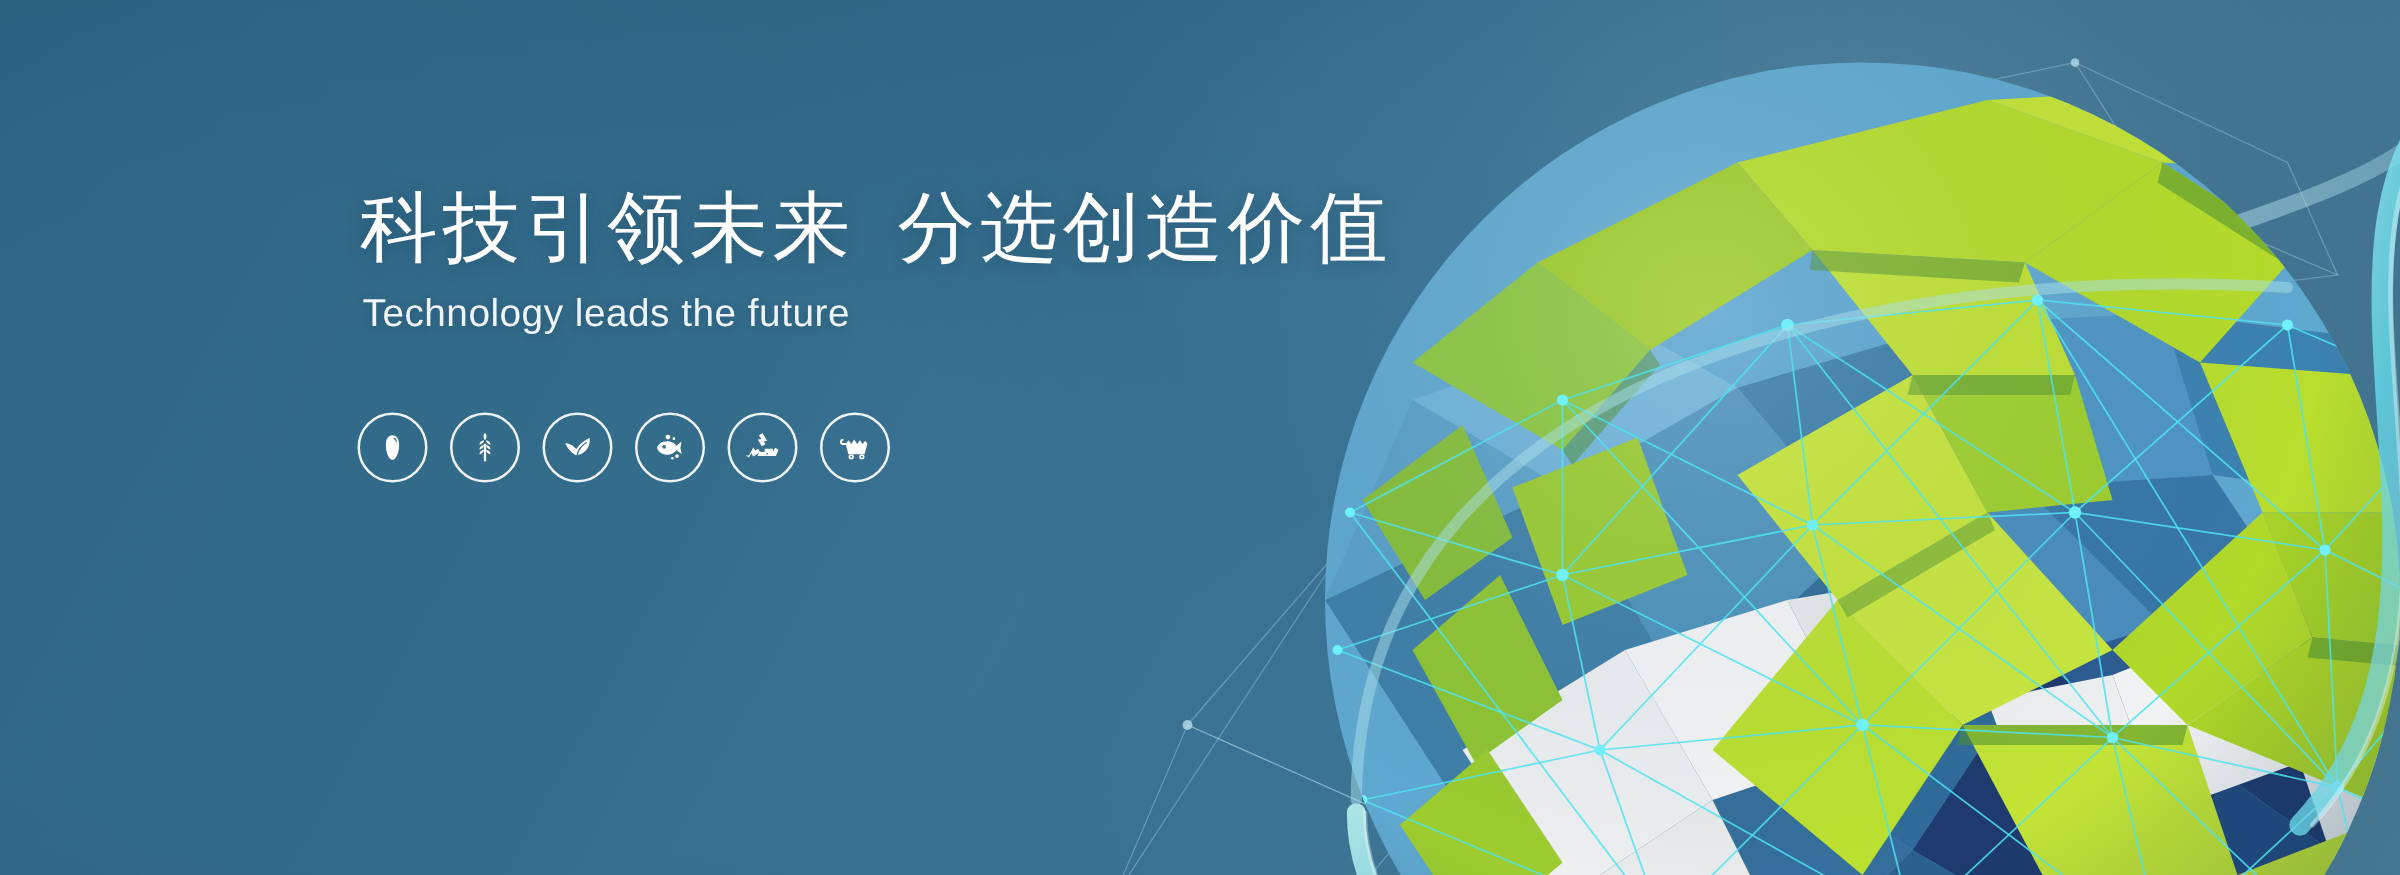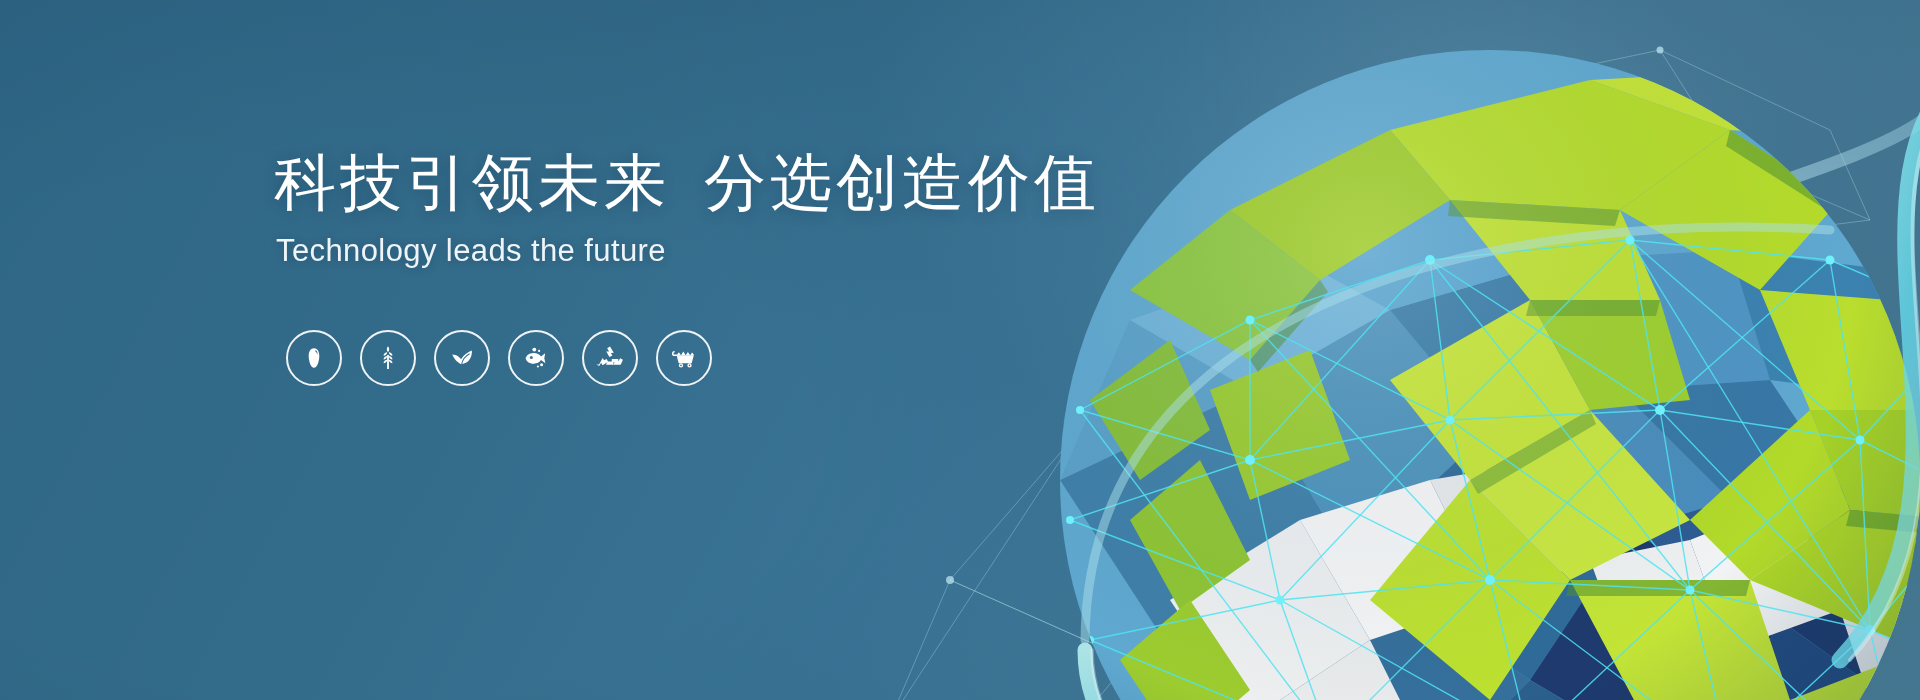--- a/index.html
+++ b/index.html
@@ -23,21 +23,21 @@
   .bg-glow{
     position:absolute;inset:0;
     background:radial-gradient(ellipse 900px 620px at 78% 14%, rgba(150,200,225,.34) 0%, rgba(120,180,210,.16) 38%, rgba(0,0,0,0) 70%);
   }
   .bg-vig{
     position:absolute;inset:0;
     background:radial-gradient(ellipse 1500px 900px at 18% 62%, rgba(0,0,0,0) 30%, rgba(14,50,72,.30) 100%);
   }
 
   
-  .copy{position:absolute;left:274px;top:150px;width:760px;}
+  .copy{position:absolute;left:288px;top:150px;width:760px;}
 
   .headline{
     margin:0;
     color:#ffffff;
     font-size:62px;
     line-height:1.05;
     font-weight:400;
     letter-spacing:4px;
     text-shadow:0 2px 14px rgba(10,40,60,.30);
     white-space:nowrap;

